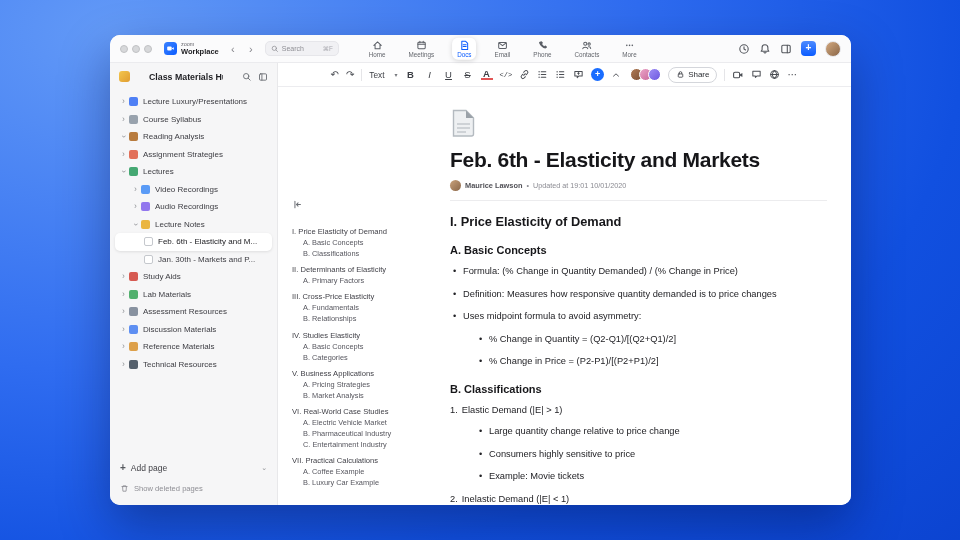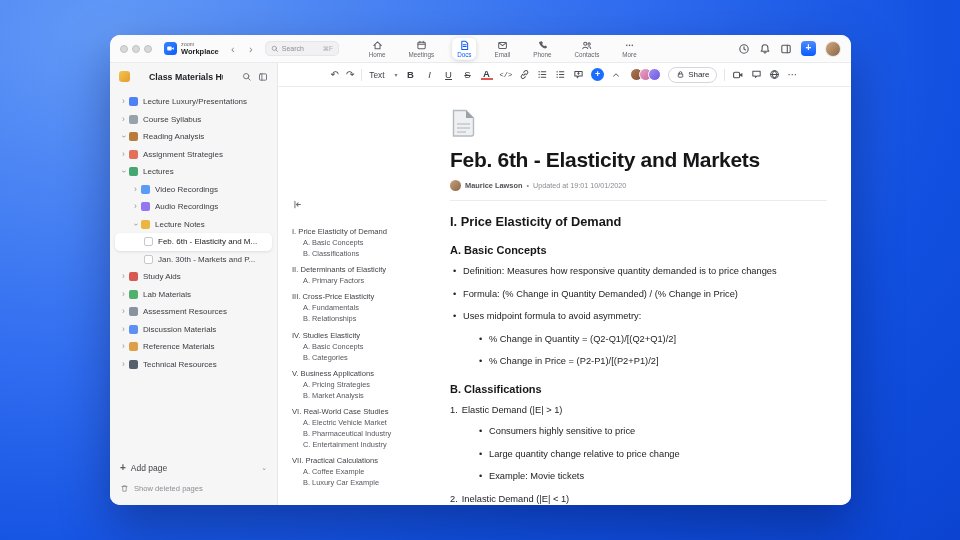--- a/index.html
+++ b/index.html
@@ -465,35 +465,35 @@
           <span class="author">Maurice Lawson</span>
           <span>•</span>
           <span>Updated at 19:01 10/01/2020</span>
         </div>
         <div class="divider"></div>
 
         <section class="content">
           <h2>I. Price Elasticity of Demand</h2>
           <h3>A. Basic Concepts</h3>
           <ul class="b1">
+            <li>Formula: (% Change in Quantity Demanded) / (% Change in Price)</li>
             <li>Definition: Measures how responsive quantity demanded is to price changes</li>
-            <li>Formula: (% Change in Quantity Demanded) / (% Change in Price)</li>
             <li>Uses midpoint formula to avoid asymmetry:</li>
           </ul>
           <ul class="b2">
             <li>% Change in Quantity = (Q2-Q1)/[(Q2+Q1)/2]</li>
             <li>% Change in Price = (P2-P1)/[(P2+P1)/2]</li>
           </ul>
           <h3>B. Classifications</h3>
           <div class="num-item">
             <span class="num">1.</span><span>Elastic Demand (|E| &gt; 1)</span>
           </div>
           <ul class="b2">
+            <li>Large quantity change relative to price change</li>
             <li>Consumers highly sensitive to price</li>
-            <li>Large quantity change relative to price change</li>
             <li>Example: Movie tickets</li>
           </ul>
           <div class="num-item">
             <span class="num">2.</span><span>Inelastic Demand (|E| &lt; 1)</span>
           </div>
         </section>
       </div>
     </main>
   </div>
 </div>

